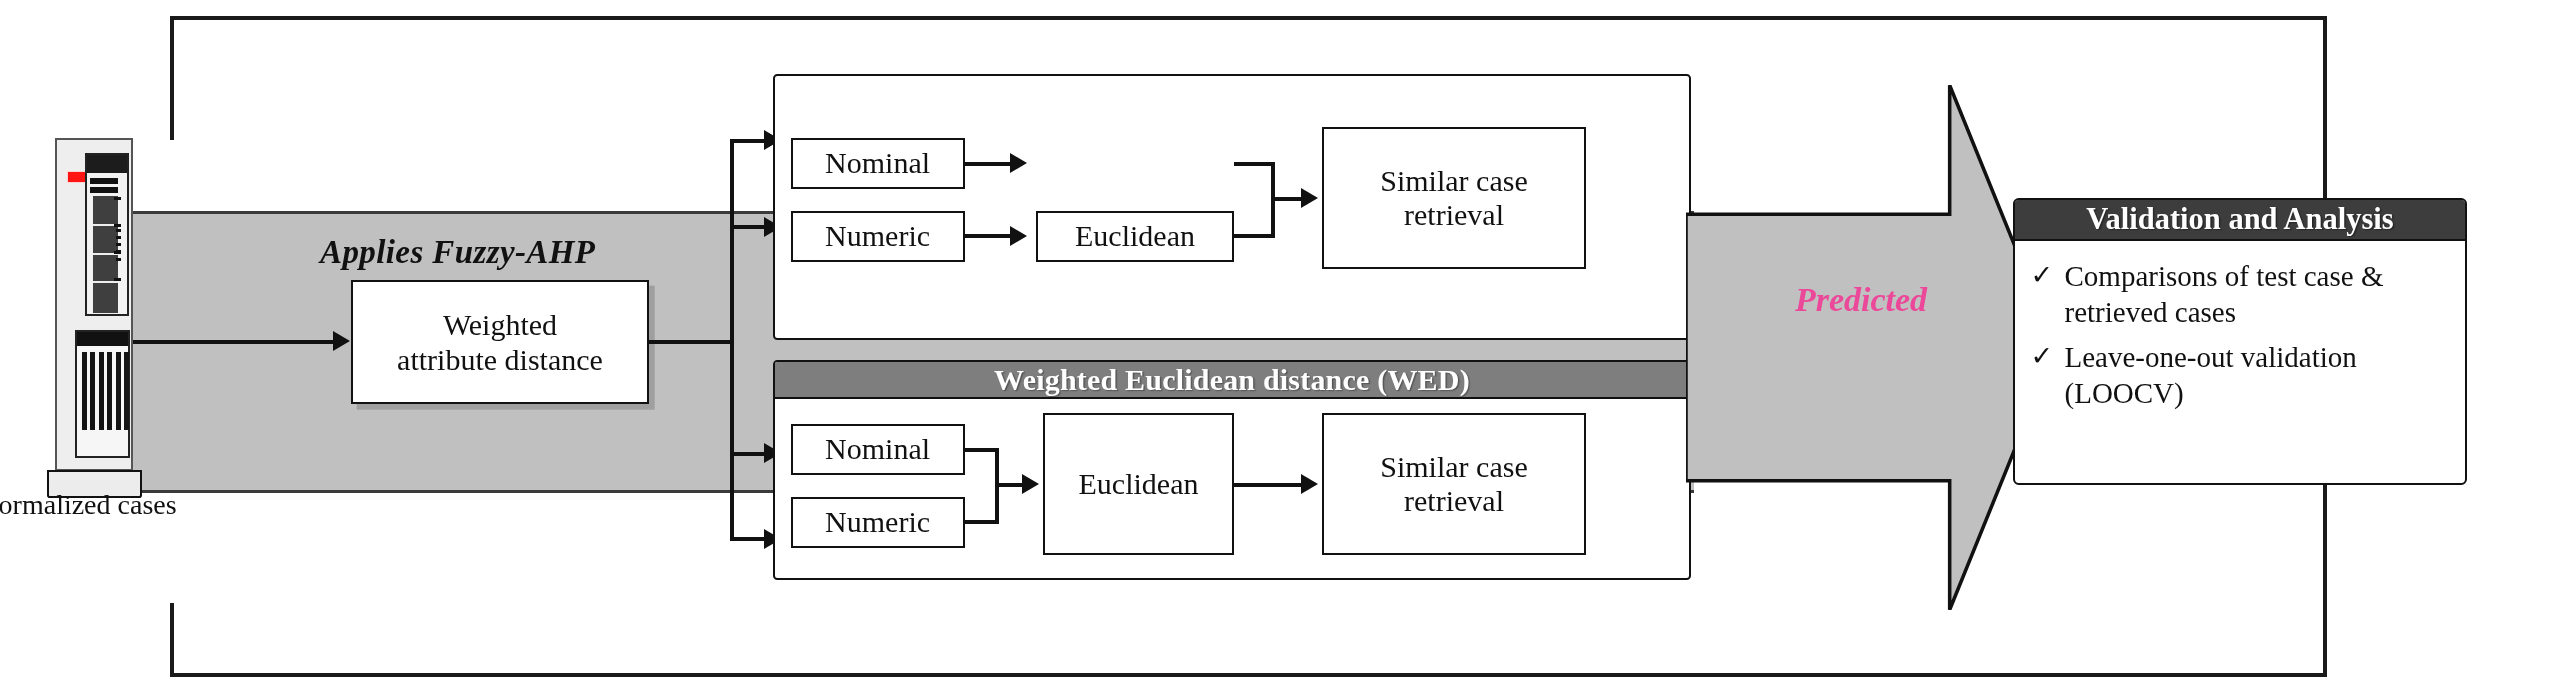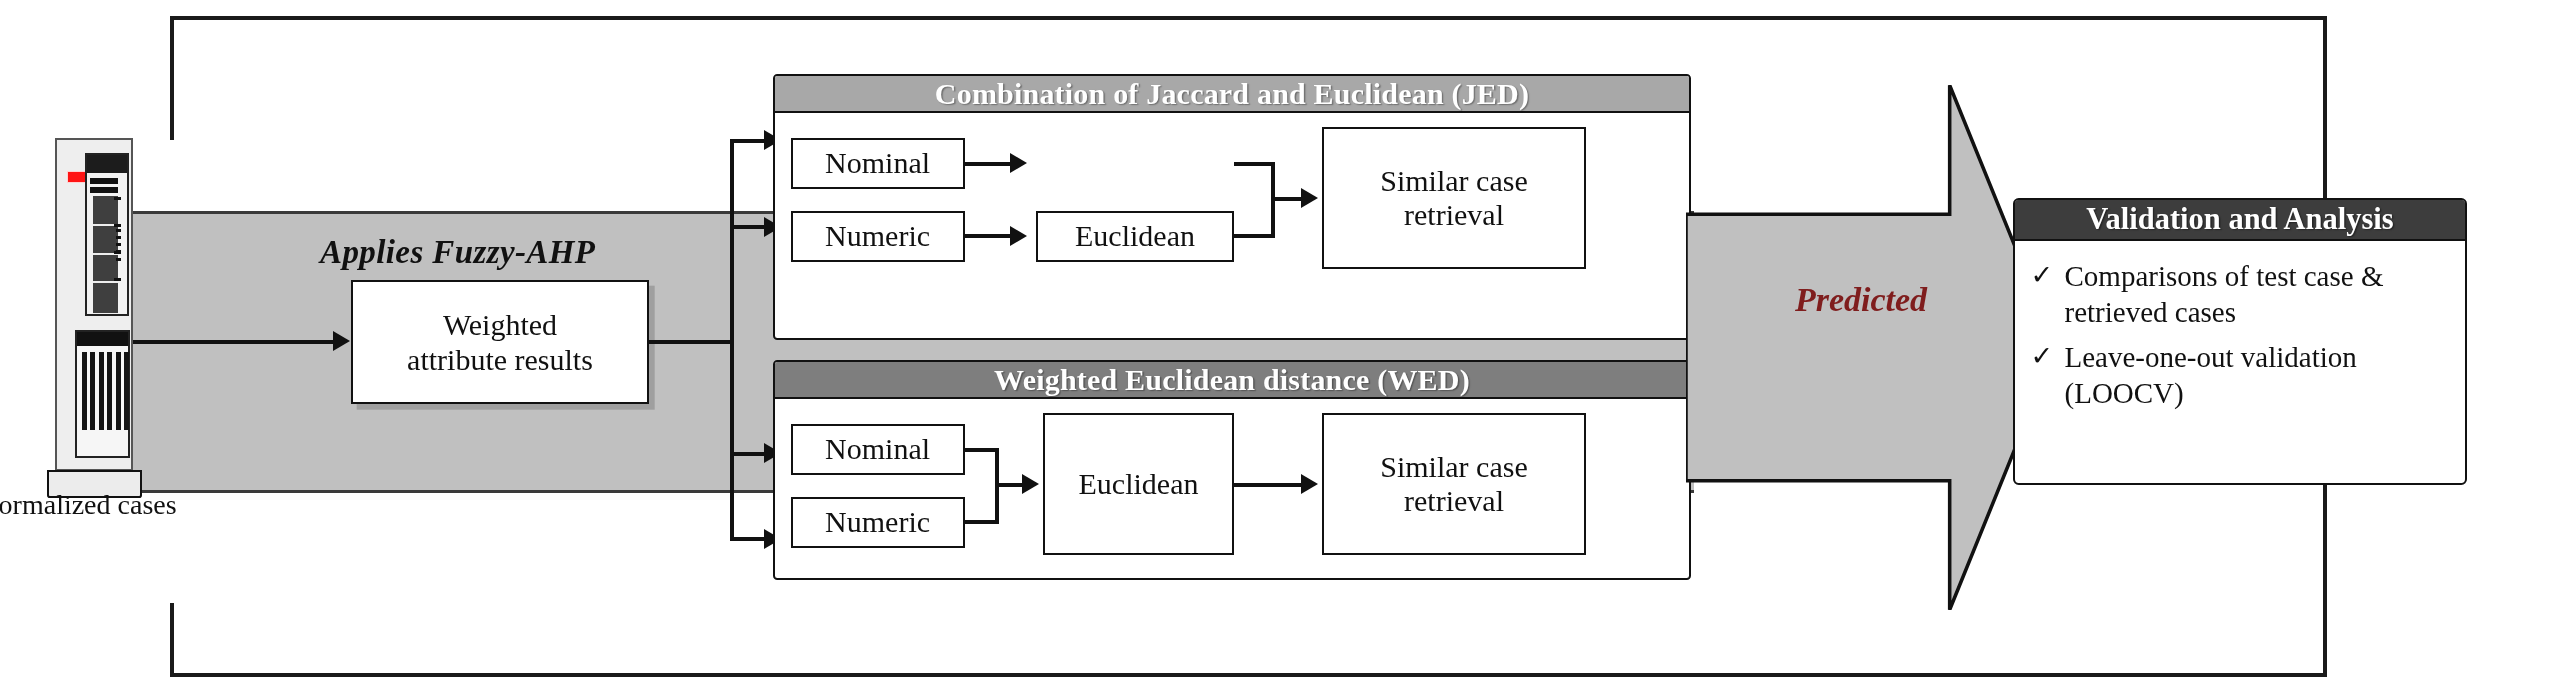--- a/index.html
+++ b/index.html
@@ -74,21 +74,21 @@
   .hline{position:absolute;background:#111;height:3.5px;}
   .vline{position:absolute;background:#111;width:3.5px;}
   .arrowhead{position:absolute;width:0;height:0;
              border-top:10.6px solid transparent;border-bottom:10.6px solid transparent;
              border-left:17px solid #111;}
 
   
   #big-arrow{position:absolute;left:1686px;top:85px;width:370px;height:525px;}
   #big-arrow svg{display:block;}
   #arrow-text{position:absolute;left:1712px;top:280px;width:298px;text-align:center;
-              font-size:34px;font-weight:bold;font-style:italic;color:#7f1d1d;
+              font-size:34px;font-weight:bold;font-style:italic;color:#ec4899;
               line-height:1.2;}
 
   
   #validation-box{position:absolute;left:2013px;top:198px;width:454px;height:287px;
                   background:#fff;border:2.8px solid #111;box-sizing:border-box;
                   border-radius:5.7px;}
   #validation-header{position:absolute;left:0;top:0;width:100%;height:41px;
                      background:#3d3d3d;color:#fff;font-weight:bold;font-size:30.5px;
                      display:flex;align-items:center;justify-content:center;
                      border-bottom:2.8px solid #111;box-sizing:border-box;
@@ -155,39 +155,38 @@
 <div id="server-caption">Normalized cases</div>
 
 <div id="fuzzy-label">Applies Fuzzy-AHP</div>
 
 <div class="hline" style="left:133px;top:340px;width:202px;"></div>
 <div class="arrowhead" style="left:333px;top:331px;"></div>
 
 <div id="weights-box">
   <span>
     <span>Weighted</span><br>
-    <span>attribute results</span>
+    <span>attribute distance</span>
   </span>
 </div>
 
 <div class="hline" style="left:649px;top:340px;width:85px;"></div>
 <div class="vline" style="left:730px;top:139px;height:400px;"></div>
 
 <div class="hline" style="left:730px;top:139px;width:41px;"></div>
 <div class="arrowhead" style="left:764px;top:130px;"></div>
 <div class="hline" style="left:730px;top:225px;width:41px;"></div>
 <div class="arrowhead" style="left:764px;top:217px;"></div>
 
 <div class="hline" style="left:730px;top:452px;width:41px;"></div>
 <div class="arrowhead" style="left:764px;top:443px;"></div>
 <div class="hline" style="left:730px;top:537px;width:41px;"></div>
 <div class="arrowhead" style="left:764px;top:529px;"></div>
 
 <div class="panel" id="panel-jed">
-  <div class="panel-header">Combination of Jaccard and Euclidean (JED)</div>
 
   <div class="nodebox" style="left:15.6px;top:62px;width:174px;height:51px;">
     <span>Nominal</span>
   </div>
   <div class="nodebox" style="left:15.6px;top:135px;width:174px;height:51px;">
     <span>Numeric</span>
   </div>
 
   <div class="hline" style="left:190px;top:86px;width:50px;"></div>
   <div class="arrowhead" style="left:235px;top:77px;"></div>

